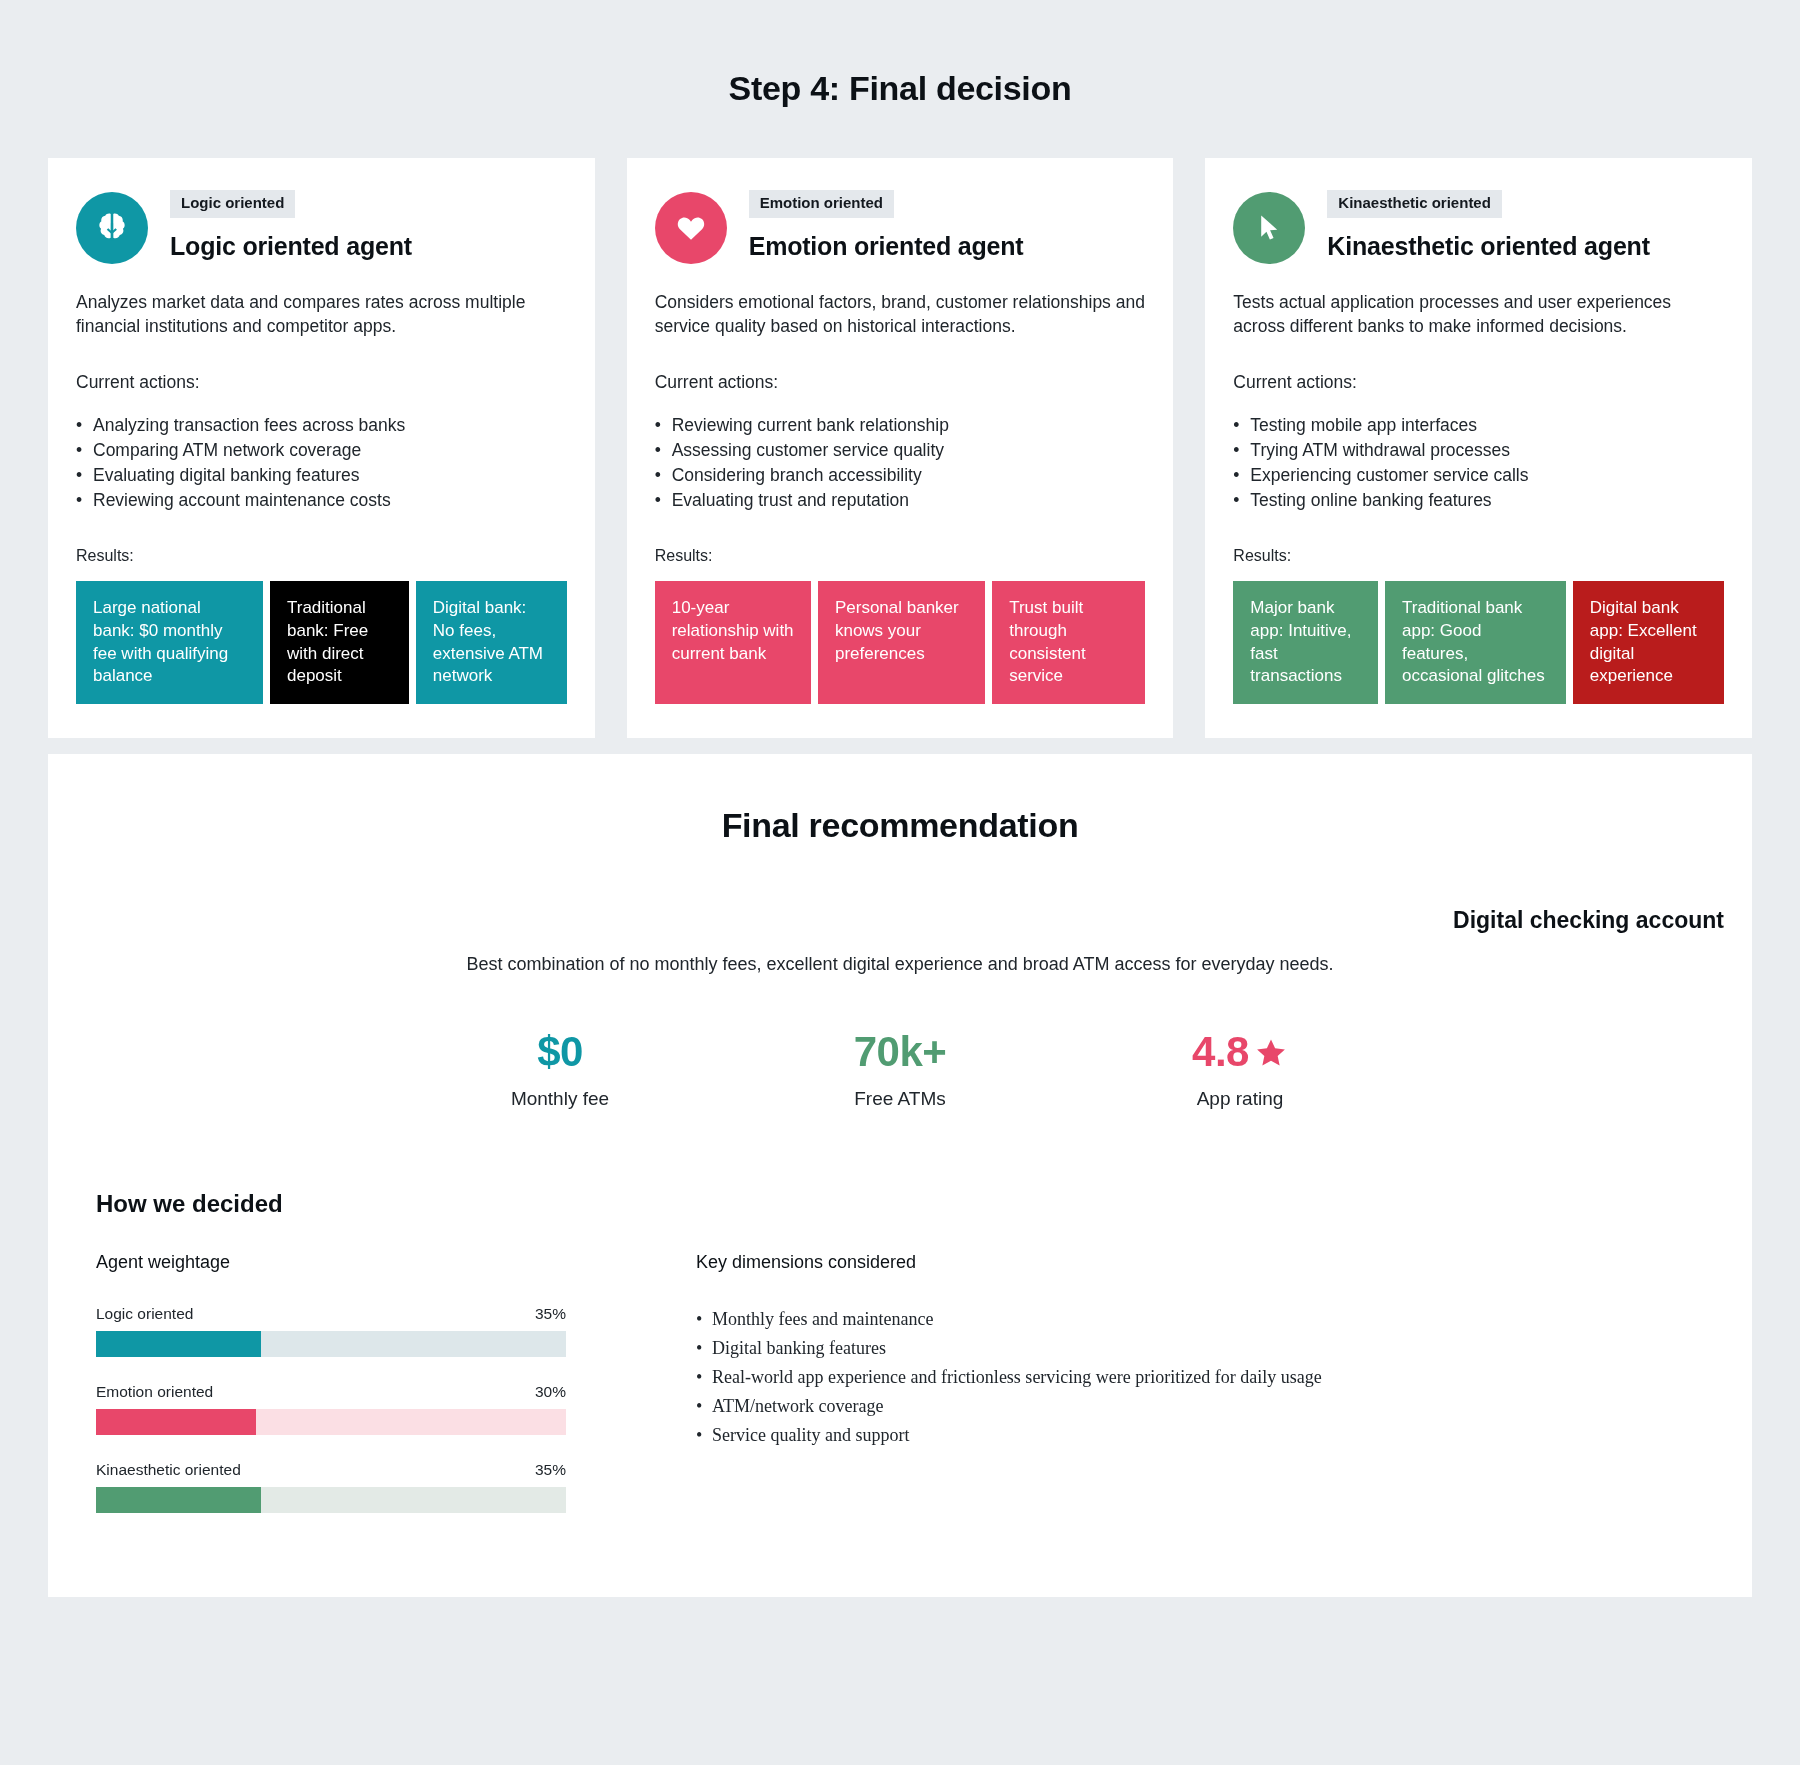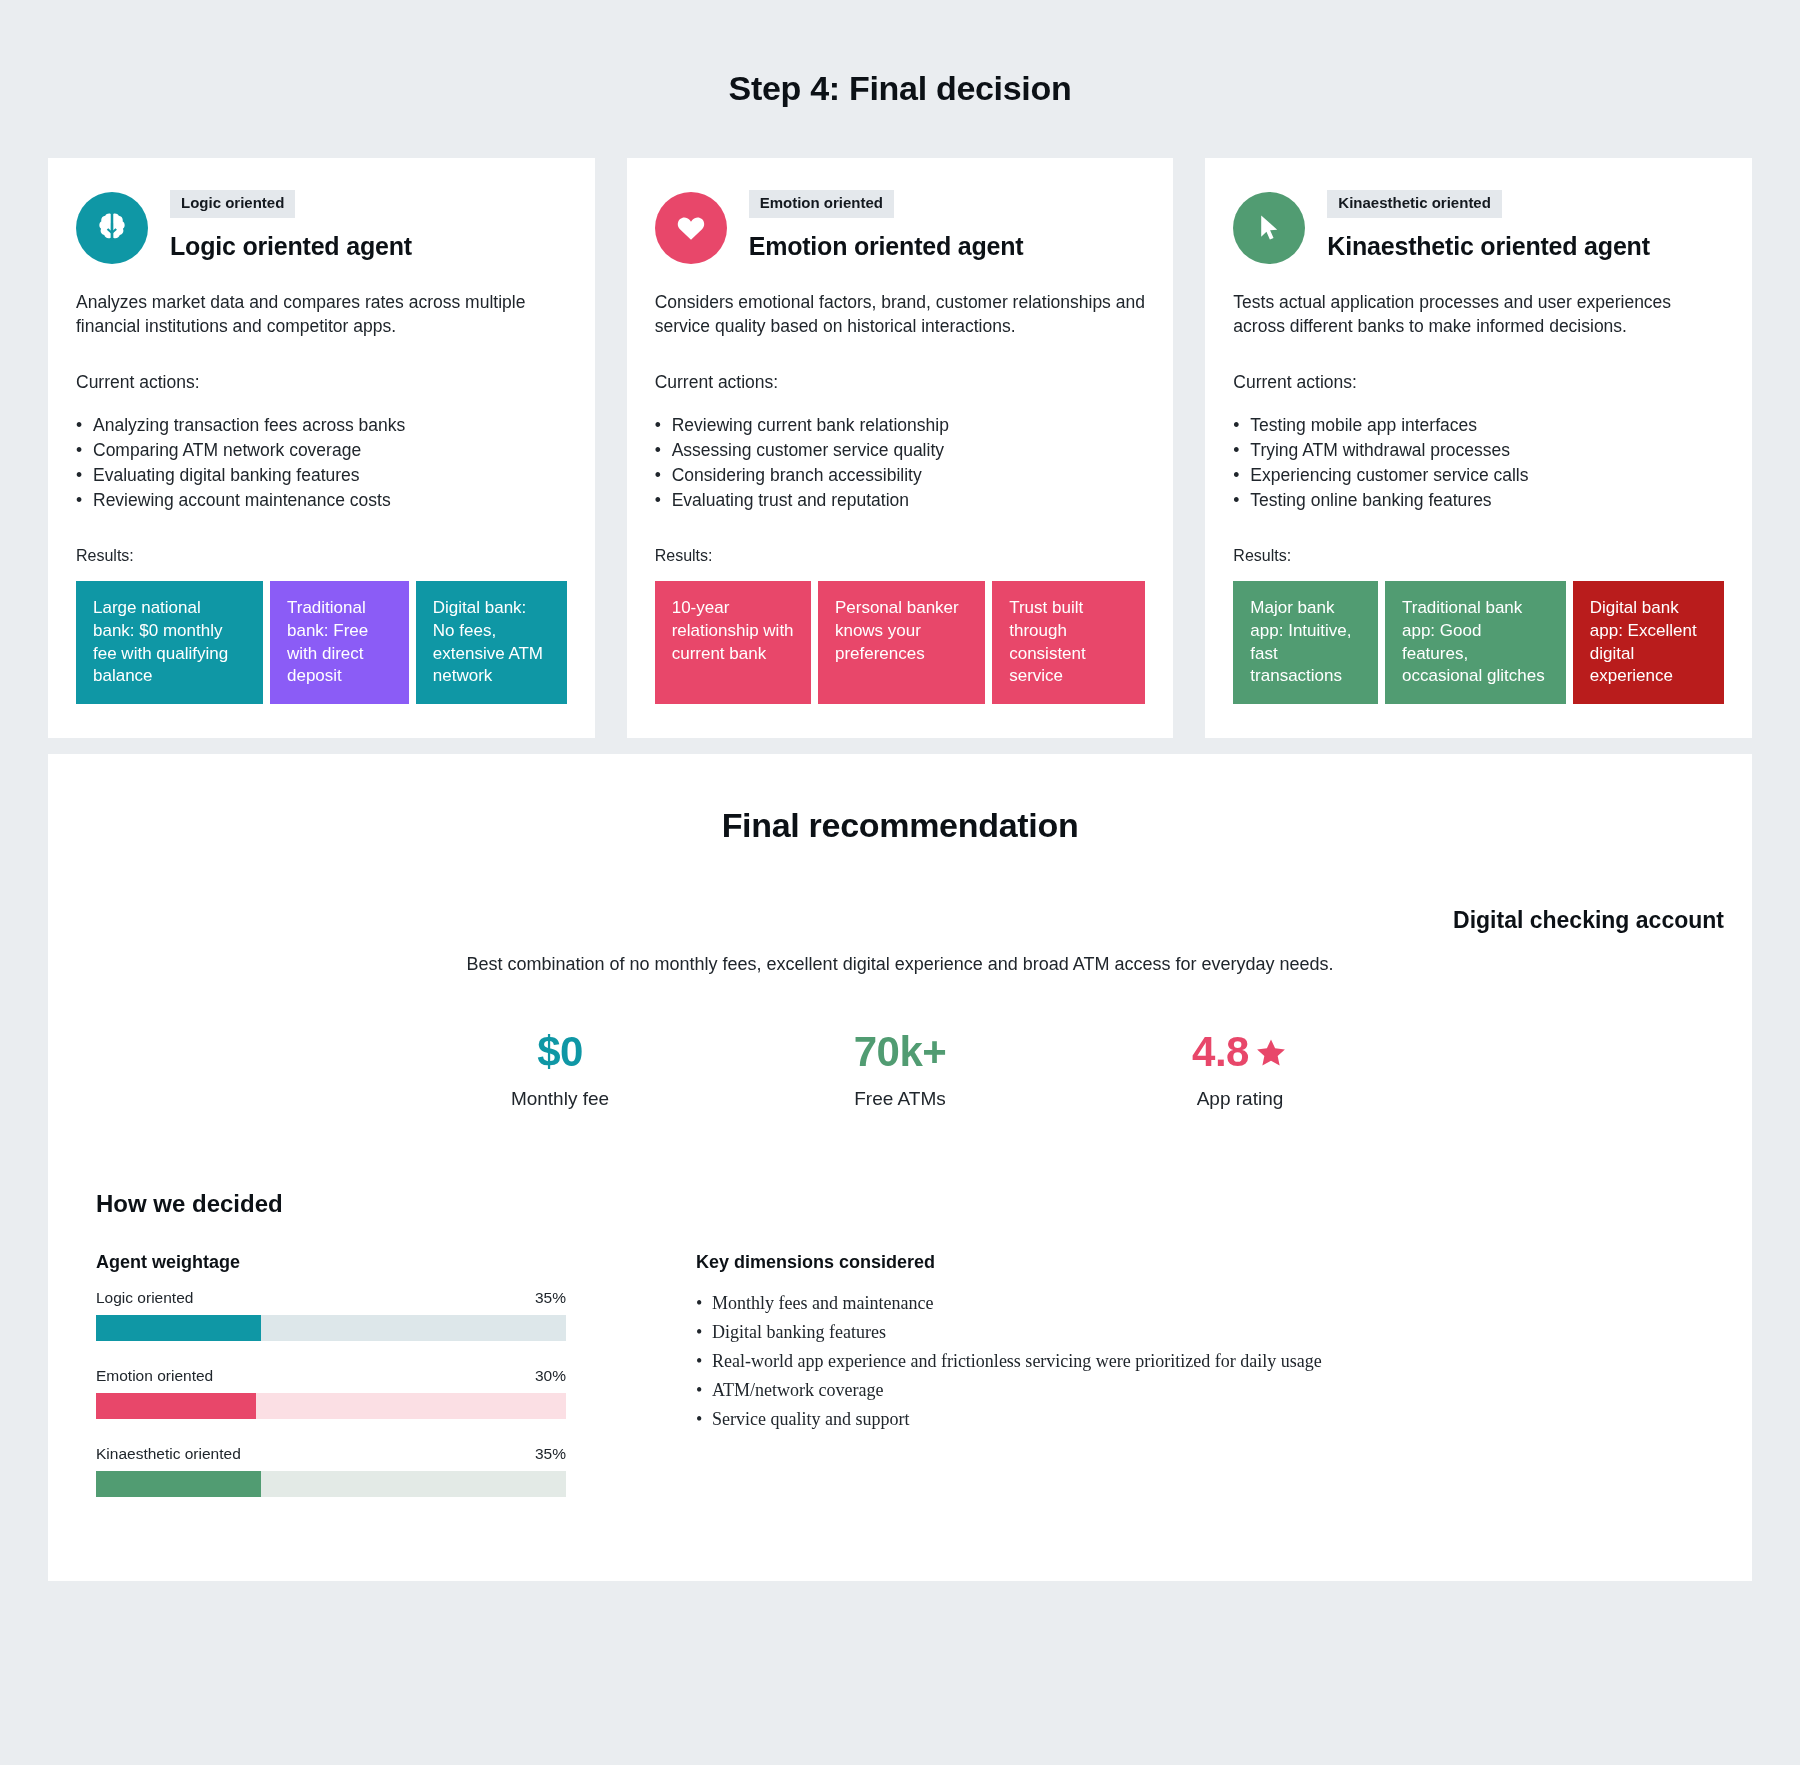--- a/index.html
+++ b/index.html
@@ -181,23 +181,23 @@
   .how-cols {
     display: flex;
     gap: 130px;
     padding-left: 20px;
   }
   .how-left { width: 470px; flex: 0 0 470px; }
   .how-right { flex: 1 1 auto; }
 
   .sub-title {
     font-size: 18px;
-    font-weight: bold;
-    color: #0c1116;
-    margin-bottom: 16px;
+    font-weight: normal;
+    color: #0c1116;
+    margin-bottom: 32px;
   }
 
   .weight-row { margin-bottom: 26px; }
   .weight-head {
     display: flex;
     justify-content: space-between;
     align-items: baseline;
     font-size: 15.5px;
     color: #20262c;
     margin-bottom: 8px;
@@ -247,21 +247,21 @@
       <ul class="action-list">
         <li>Analyzing transaction fees across banks</li>
         <li>Comparing ATM network coverage</li>
         <li>Evaluating digital banking features</li>
         <li>Reviewing account maintenance costs</li>
       </ul>
 
       <div class="results-label">Results:</div>
       <div class="result-bars">
         <div class="result-bar" style="background:#0f97a5">Large national bank: $0 monthly fee with qualifying balance</div>
-        <div class="result-bar" style="background:#8b5cf6">Traditional bank: Free with direct deposit</div>
+        <div class="result-bar" style="background:#000000">Traditional bank: Free with direct deposit</div>
         <div class="result-bar" style="background:#0f97a5">Digital bank: No fees, extensive ATM network</div>
       </div>
     </div>
 
     <div class="agent-card">
       <div class="agent-head">
         <div class="agent-avatar" style="background:#e8476a">
           <span>
             <svg width="34" height="34" viewBox="0 0 24 24" fill="#ffffff">
               <path d="M12 20.3 4.2 12.9C2.1 10.9 2.2 7.6 4.3 5.7c2-1.8 5.1-1.4 6.8.7l.9 1.1.9-1.1c1.7-2.1 4.8-2.5 6.8-.7 2.1 1.9 2.2 5.2.1 7.2L12 20.3z"></path>

